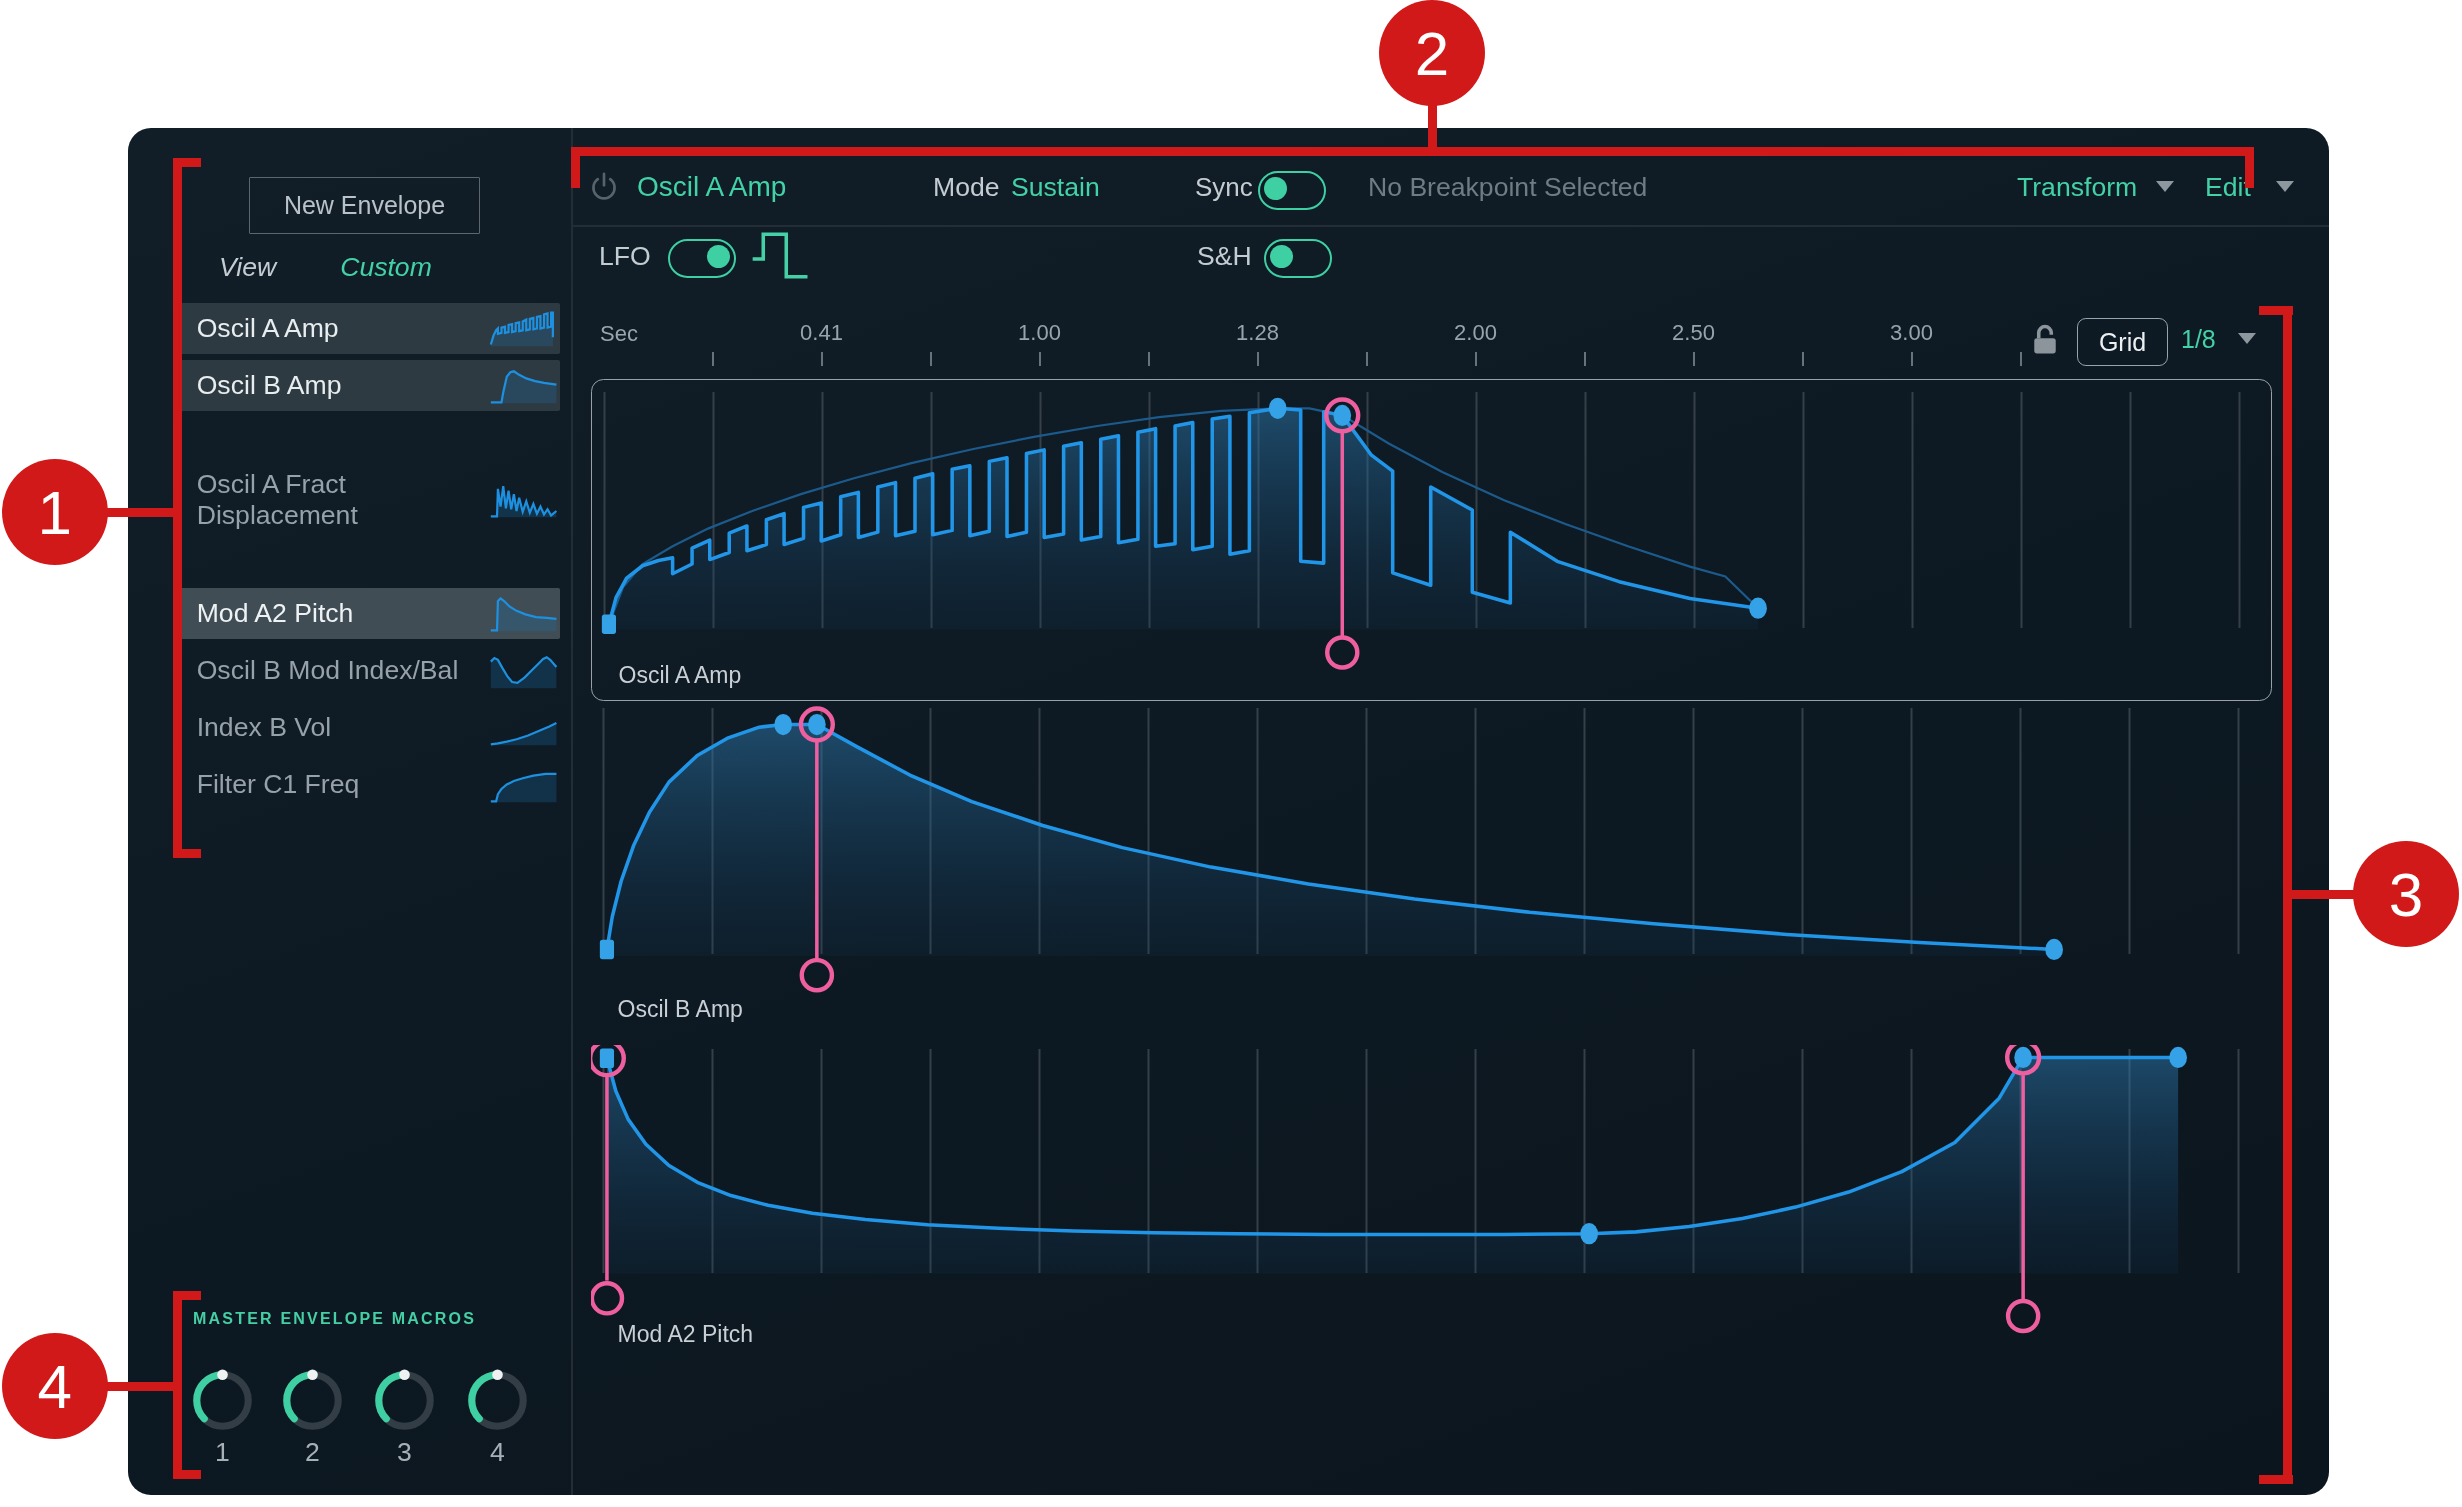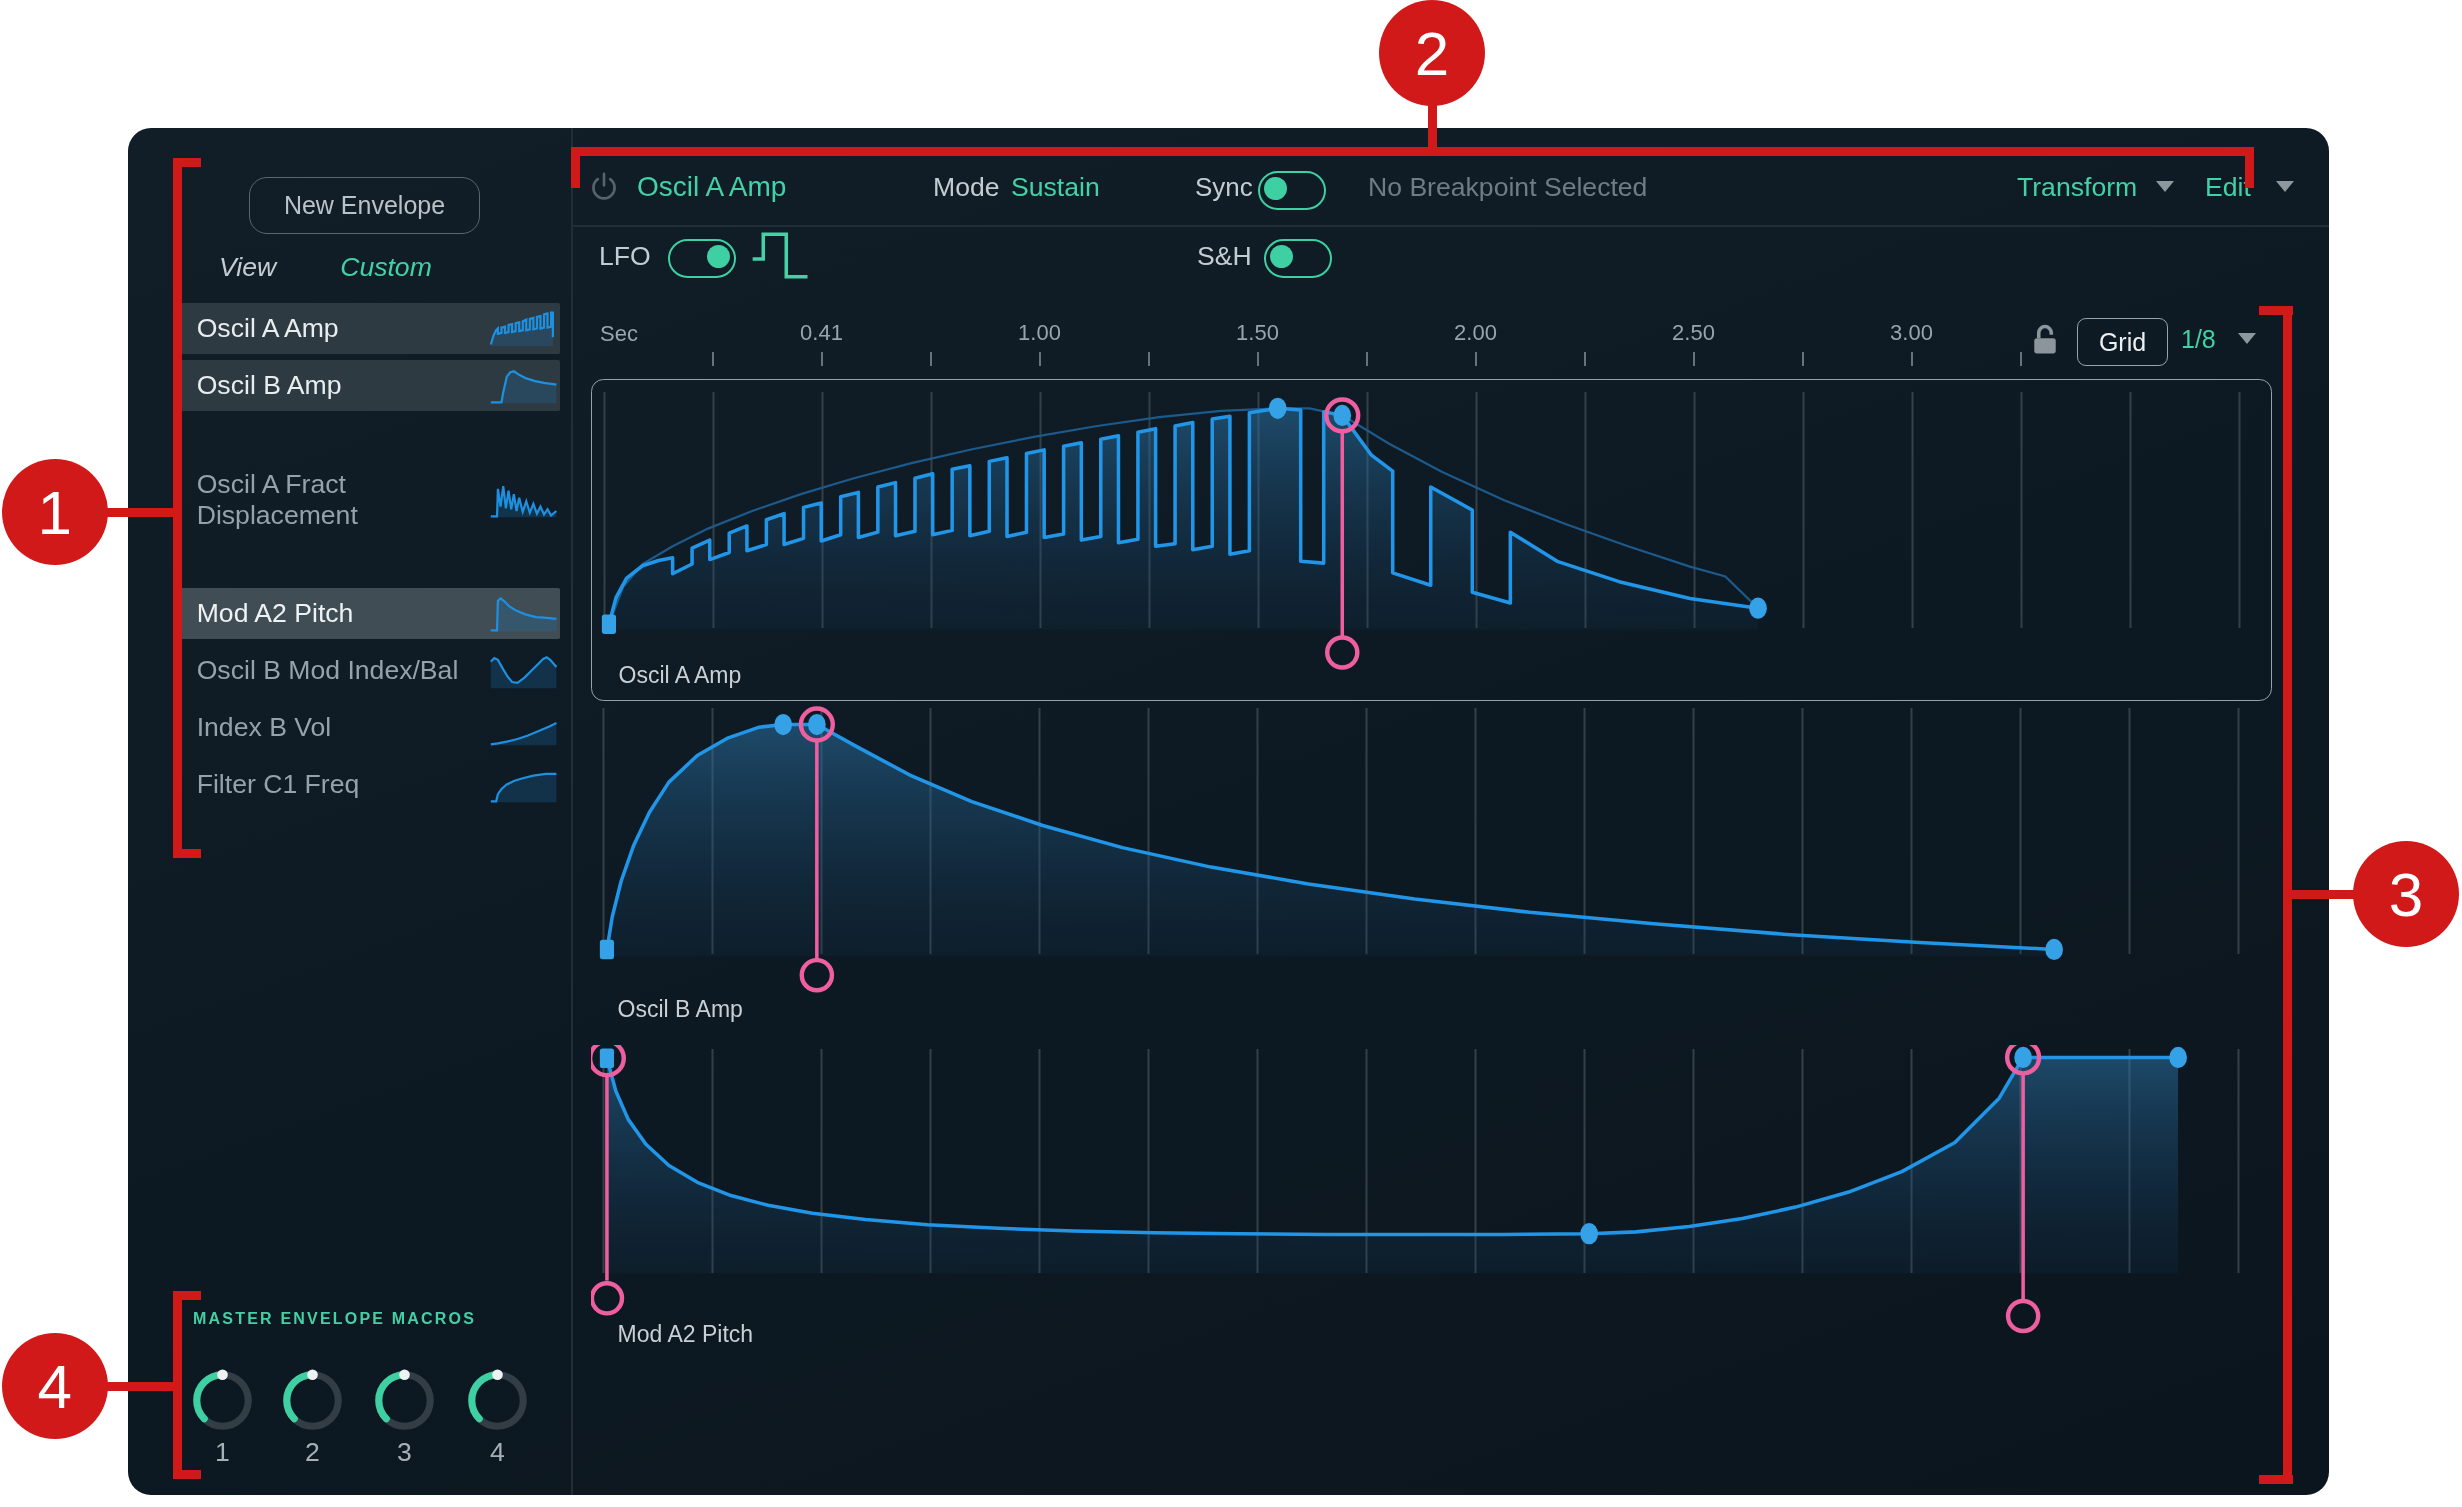--- a/index.html
+++ b/index.html
@@ -9,21 +9,21 @@
   #app{position:absolute;left:128px;top:128px;width:2201px;height:1367px;border-radius:23px;
        background:linear-gradient(160deg,#111e28 0%,#0d1922 55%,#0b151e 100%);overflow:hidden;}
   .vdiv{position:absolute;left:443px;top:0;bottom:0;width:1.8px;background:#222d35;}
   .hdiv{position:absolute;left:443px;top:97px;right:0;height:1.8px;background:#222d35;}
   .txt{position:absolute;white-space:nowrap;}
   .teal{color:#43d1a6;}
   .gray{color:#c3ccd1;}
   .dim{color:#707c84;}
   
   .btn-newenv{position:absolute;left:121px;top:49px;width:229px;height:55px;border:1.8px solid #5b666d;
-      border-radius:18px;color:#b9c2c8;font-size:25px;display:flex;align-items:center;justify-content:center;}
+      border-radius:1px;color:#b9c2c8;font-size:25px;display:flex;align-items:center;justify-content:center;}
   .tabs{position:absolute;left:91px;top:124px;display:flex;gap:64px;font-size:26.6px;font-style:italic;}
   .env-row{position:absolute;left:51px;width:381px;height:51px;display:flex;align-items:center;
       border-radius:1.8px;font-size:26.6px;color:#97a1a9;}
   .env-row .lbl{padding-left:17.7px;flex:1;overflow:hidden;}
   .env-row.hl{background:#2e3a42;color:#e8edef;}
   .env-row.sel{background:#414d55;color:#eef2f4;}
   .thumb{width:71px;height:39px;flex:0 0 71px;}
   .thumb polyline{fill:none;stroke:#1e90e0;stroke-width:2.5;}
   .thumb polygon{fill:rgba(30,110,170,0.28);stroke:none;}
   .macros-title{position:absolute;left:65px;top:1182px;font-size:16px;font-weight:bold;
@@ -175,21 +175,21 @@
       <path d="M3 36 H15 V8 H41 V56 H65" fill="none" stroke="#46d0a6" stroke-width="4"></path>
       </svg>
     <div class="txt gray" style="left:1069px;top:113px;font-size:26.6px">S&amp;H</div>
     <div class="toggle off" style="left:1136px;top:111px">
         <div class="tknob"></div>
       </div>
 
     <div class="txt" style="left:472px;top:193px;font-size:22px;color:#9aa5ad">Sec</div>
     <div class="rnum" style="left:649px">0.41</div>
     <div class="rnum" style="left:867px">1.00</div>
-    <div class="rnum" style="left:1085px">1.50</div>
+    <div class="rnum" style="left:1085px">1.28</div>
     <div class="rnum" style="left:1303px">2.00</div>
     <div class="rnum" style="left:1521px">2.50</div>
     <div class="rnum" style="left:1739px">3.00</div>
     <div class="ruler-ticks"></div>
     <svg class="txt" style="left:1900px;top:195px" width="34" height="34" viewBox="0 0 38 38">
       <path d="M12 17 V11 a7 7 0 0 1 14 0 v2" fill="none" stroke="#8b959b" stroke-width="4"></path>
       <rect x="7" y="17" width="24" height="17" rx="3" fill="#8b959b"></rect>
       </svg>
     <div class="grid-btn">Grid</div>
     <div class="txt teal" style="left:2053px;top:197px;font-size:25px">1/8</div>

